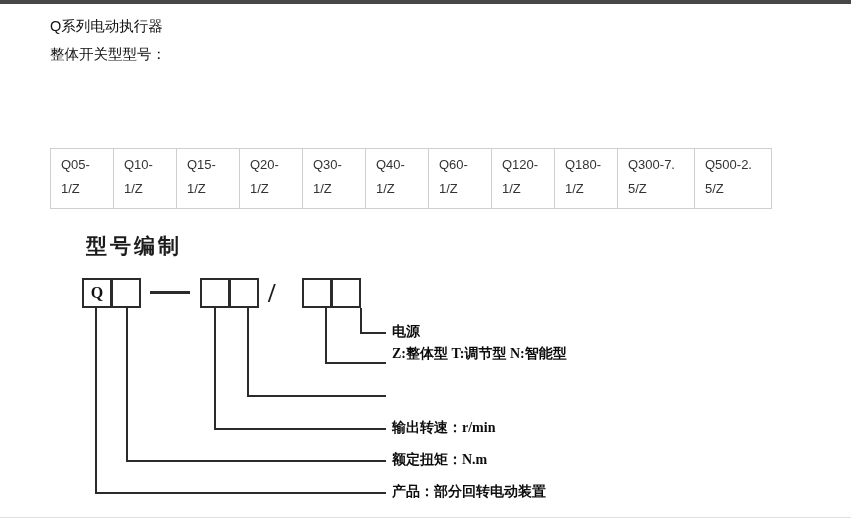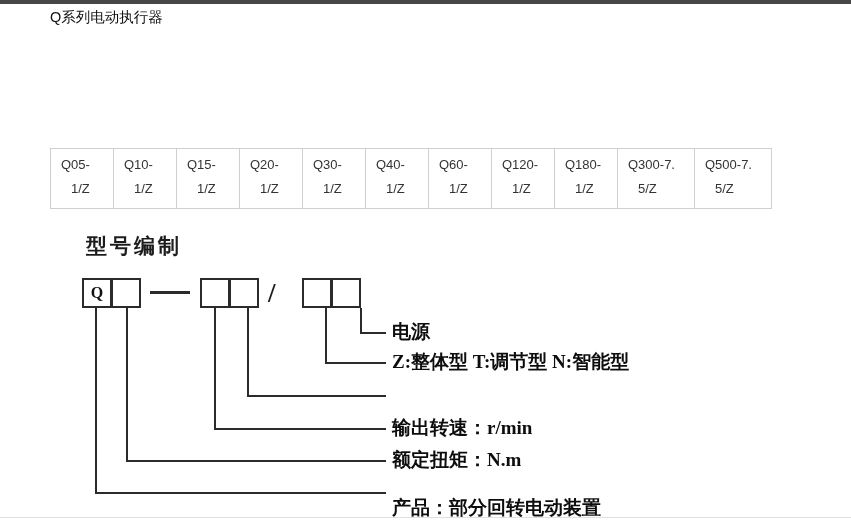--- a/index.html
+++ b/index.html
@@ -15,21 +15,21 @@
     position: absolute; top: 0; left: 0;
     width: 851px; height: 4px;
     background: #474747;
   }
   .bottomline {
     position: absolute; top: 517px; left: 0;
     width: 851px; height: 1px;
     background: #e0e0e0;
   }
   .headings {
-    position: absolute; top: 3px; left: 50px;
+    position: absolute; top: 12px; left: 50px;
   }
   .headings div {
     font-size: 14.5px;
     line-height: 28px;
     color: #111;
   }
   
   table.models {
     position: absolute; top: 148px; left: 50px;
     border-collapse: collapse;
@@ -37,21 +37,21 @@
   }
   table.models td {
     border: 1px solid #cfcfcf;
     vertical-align: top;
     padding: 8px 4px 6px 10px;
     height: 60px;
     font-size: 13px;
     color: #333;
   }
   table.models td div { line-height: 16px; }
-  table.models td div:last-child { margin-top: 8px; margin-left: 10px; }
+  table.models td div:last-child { margin-top: 8px; }
   td.w-std { width: 63px; }
   td.w-wide { width: 77px; }
   
   .diagram {
     position: absolute; top: 228px; left: 0;
     width: 851px; height: 290px;
   }
   .diag-title {
     position: absolute; top: 4px; left: 86px;
     font-family: "Liberation Serif", serif;
@@ -88,33 +88,34 @@
     background: #2b2b2b;
   }
   .hline {
     position: absolute;
     height: 2px;
     background: #2b2b2b;
   }
   .dlabel {
     position: absolute; left: 392px;
     font-family: "Liberation Serif", serif;
-    font-size: 19px; font-weight: bold;
+    font-size: 14px; font-weight: bold;
     color: #0d0d0d;
     white-space: nowrap;
     line-height: 24px;
   }
 </style>
 </head>
 <body>
 
 <div class="topbar"></div>
 
 <div class="headings">
   <div>Q系列电动执行器</div>
+  <div>整体开关型型号：</div>
 </div>
 
 <table class="models">
   <tbody>
       <tr>
     <td class="w-std">
       <div>Q05-</div>
       <div>1/Z</div>
     </td>
     <td class="w-std">
@@ -147,21 +148,21 @@
     </td>
     <td class="w-std">
       <div>Q180-</div>
       <div>1/Z</div>
     </td>
     <td class="w-wide">
       <div>Q300-7.</div>
       <div>5/Z</div>
     </td>
     <td class="w-wide">
-      <div>Q500-7.</div>
+      <div>Q500-2.</div>
       <div>5/Z</div>
     </td>
   </tr>
 </tbody>
   </table>
 
 <div class="diagram">
   <div class="diag-title">型号编制</div>
 
   <div class="box" style="left:82px"><span>Q</span></div>
@@ -181,19 +182,19 @@
   <div class="vline" style="left:95px;  top:80px; height:186px"></div>
 
   <div class="hline" style="top:104px; left:360px; width:26px"></div>
   <div class="hline" style="top:134px; left:325px; width:61px"></div>
   <div class="hline" style="top:167px; left:247px; width:139px"></div>
   <div class="hline" style="top:200px; left:214px; width:172px"></div>
   <div class="hline" style="top:232px; left:126px; width:260px"></div>
   <div class="hline" style="top:264px; left:95px;  width:291px"></div>
 
   <div class="dlabel" style="top:92px">电源</div>
-  <div class="dlabel" style="top:122px">Z:整体型  T:调节型  N:智能型</div>
+  <div class="dlabel" style="top:114px">Z:整体型  T:调节型  N:智能型</div>
   <div class="dlabel" style="top:220px">额定扭矩：N.m</div>
   <div class="dlabel" style="top:188px">输出转速：r/min</div>
-  <div class="dlabel" style="top:268px">产品：部分回转电动装置</div>
+  <div class="dlabel" style="top:252px">产品：部分回转电动装置</div>
 </div>
 
 <div class="bottomline"></div>
 
 </body></html>

